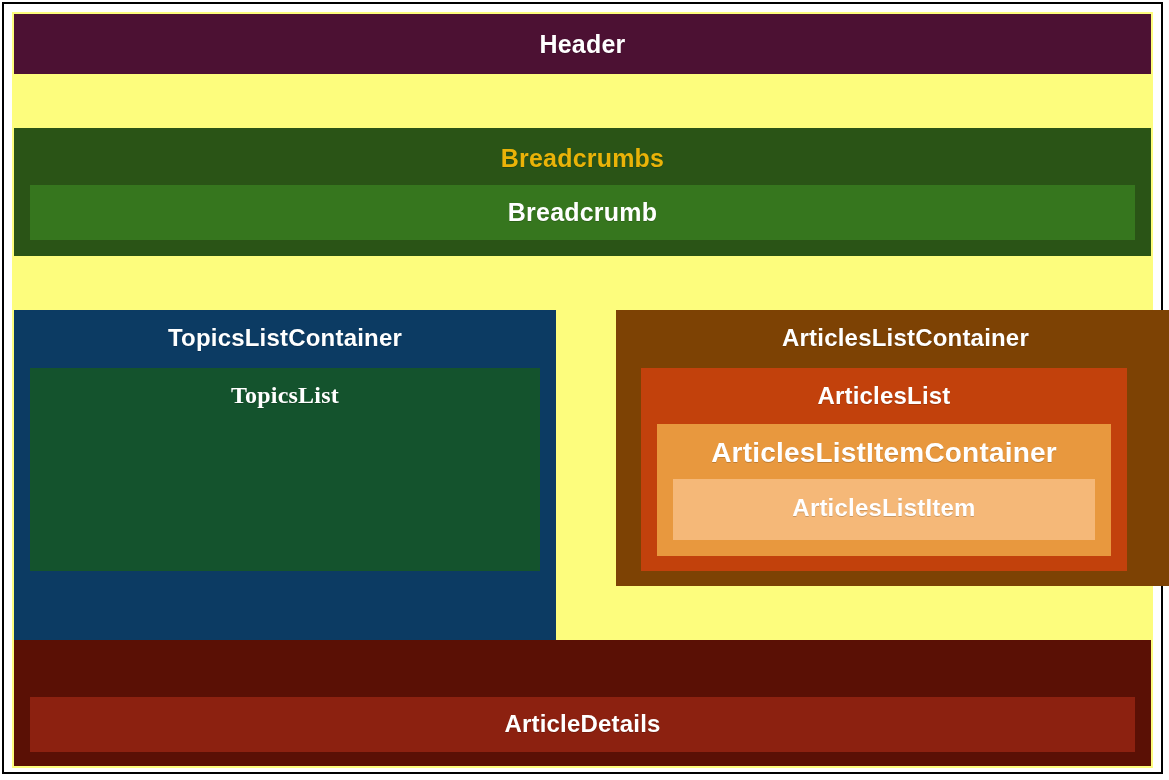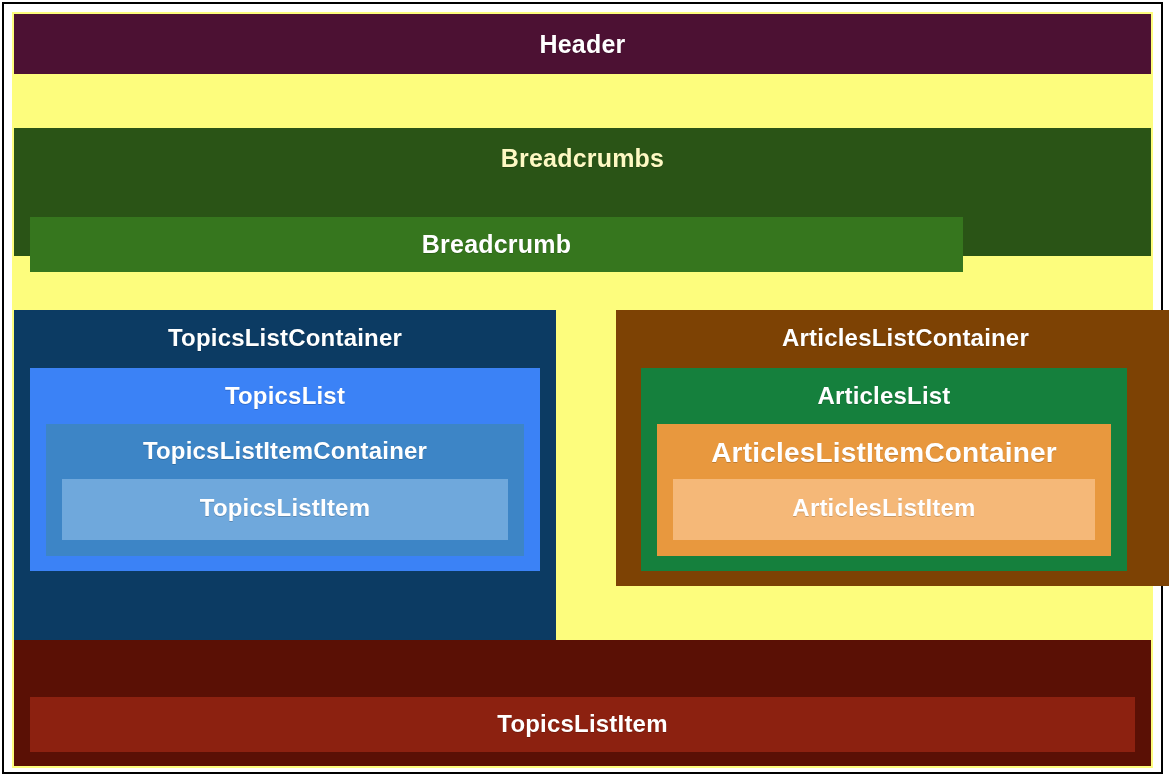--- a/index.html
+++ b/index.html
@@ -73,23 +73,22 @@
     width: 1137px;
     height: 128px;
   }
   #breadcrumbs-box > .box-label {
     top: 16px;
     font-size: 25px;
   }
   #breadcrumb-box {
     left: 16px;
     top: 57px;
-    width: 933px;
+    width: 1105px;
     height: 55px;
-    margin-top: 32px;
   }
   #breadcrumb-box > .box-label {
     top: 13px;
     font-size: 25px;
   }
 
   
   #topics-list-container-box {
     left: 2px;
     top: 298px;
@@ -199,52 +198,46 @@
 <body>
 
 <div id="app-frame" style="border-color: rgb(0, 0, 0);">
   <div id="root-canvas" style="background: rgb(253, 253, 125);">
 
     <div class="box" id="header-box" style="background: rgb(76, 17, 51);">
       <span class="box-label" style="color: rgb(255, 255, 255);">Header</span>
     </div>
 
     <div class="box" id="breadcrumbs-box" style="background: rgb(42, 84, 22);">
-      <span class="box-label" style="color: #fef9c3;">Breadcrumbs</span>
+      <span class="box-label" style="color: #eab308;">Breadcrumbs</span>
       <div class="box" id="breadcrumb-box" style="background: rgb(54, 118, 30);">
         <span class="box-label" style="color: rgb(255, 255, 255);">Breadcrumb</span>
       </div>
     </div>
 
     <div class="box" id="topics-list-container-box" style="background: rgb(12, 59, 99);">
       <span class="box-label" style="color: rgb(255, 255, 255);">TopicsListContainer</span>
-      <div class="box" id="topics-list-box" style="background: #3b82f6;">
+      <div class="box" id="topics-list-box" style="background: #14532d; font-family: Liberation Serif, serif;">
         <span class="box-label" style="color: rgb(255, 255, 255);">TopicsList</span>
-        <div class="box" id="topics-list-item-container-box" style="background: rgb(61, 133, 198);">
-          <span class="box-label" style="color: rgb(255, 255, 255);">TopicsListItemContainer</span>
-          <div class="box" id="topics-list-item-box" style="background: rgb(111, 168, 220);">
-            <span class="box-label" style="color: rgb(255, 255, 255);">TopicsListItem</span>
-          </div>
-        </div>
       </div>
     </div>
 
     <div class="box" id="articles-list-container-box" style="background: rgb(125, 66, 4);">
       <span class="box-label" style="color: rgb(255, 255, 255);">ArticlesListContainer</span>
-      <div class="box" id="articles-list-box" style="background: #15803d; padding-left: 20px;">
+      <div class="box" id="articles-list-box" style="background: #c2410c; padding-left: 20px;">
         <span class="box-label" style="color: rgb(255, 255, 255);">ArticlesList</span>
         <div class="box" id="articles-list-item-container-box" style="background: rgb(232, 152, 62);">
           <span class="box-label" style="color: rgb(255, 255, 255);">ArticlesListItemContainer</span>
           <div class="box" id="articles-list-item-box" style="background: rgb(245, 184, 120); text-decoration: underline;">
             <span class="box-label" style="color: rgb(255, 255, 255);">ArticlesListItem</span>
           </div>
         </div>
       </div>
     </div>
 
     <div class="box" id="article-details-container-box" style="background: rgb(90, 16, 5);">
       <div class="box" id="article-details-box" style="background: rgb(140, 33, 16);">
-        <span class="box-label" style="color: rgb(255, 255, 255);">TopicsListItem</span>
+        <span class="box-label" style="color: rgb(255, 255, 255);">ArticleDetails</span>
       </div>
     </div>
 
   </div>
 </div>
 
 </body></html>

